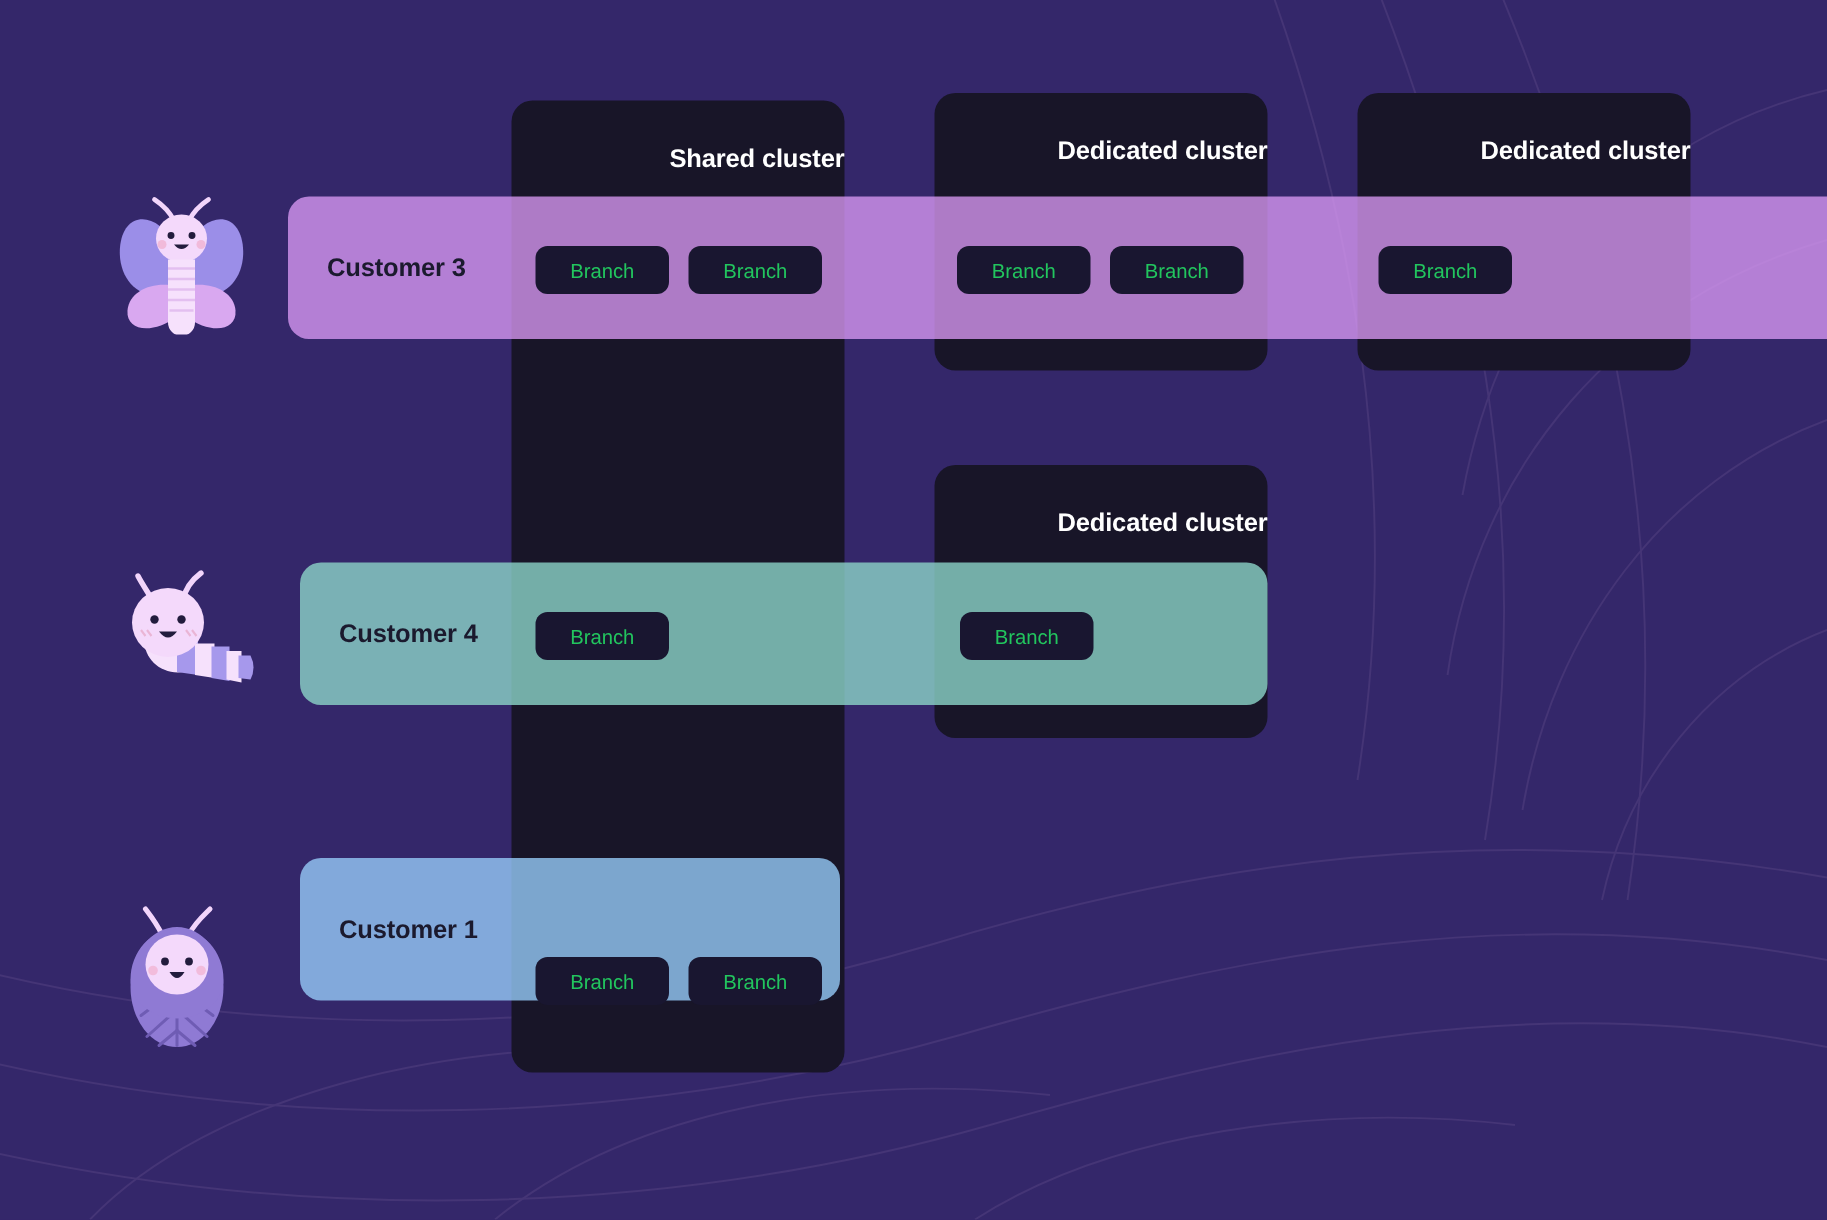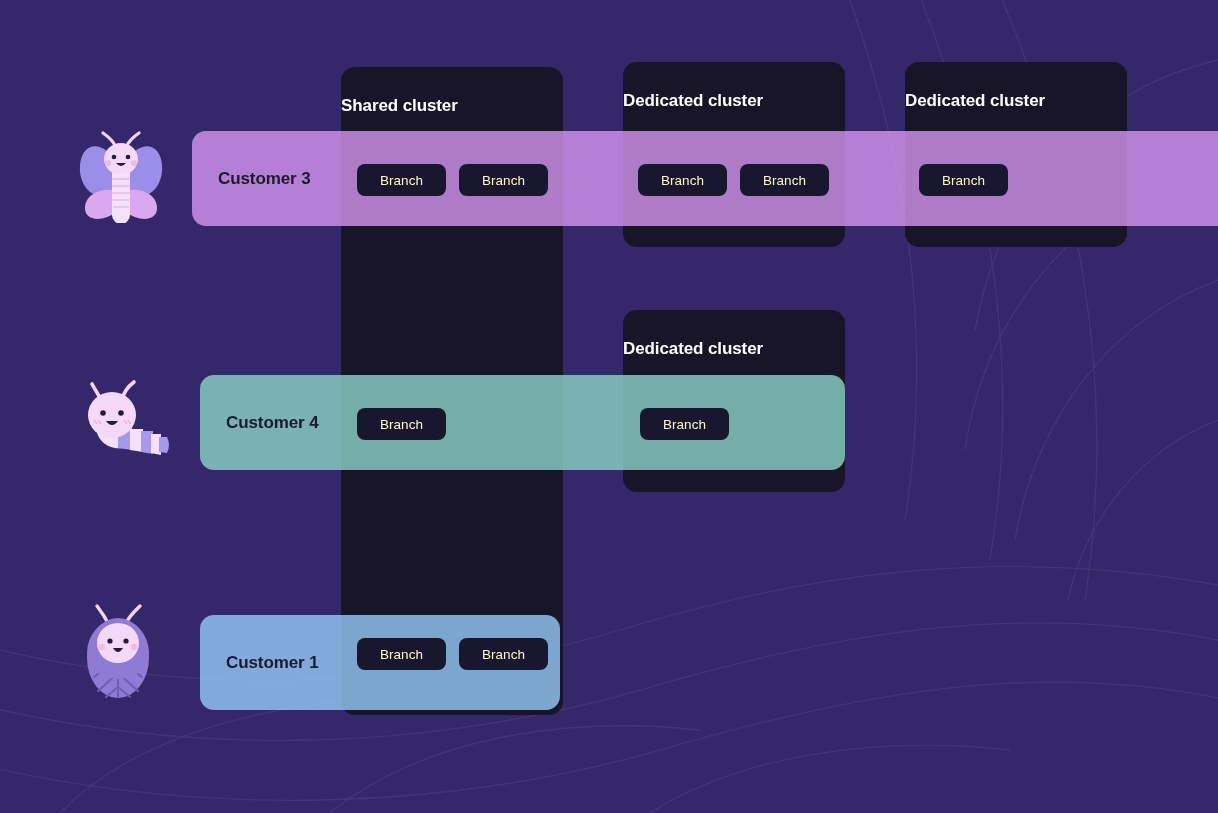--- a/index.html
+++ b/index.html
@@ -40,21 +40,21 @@
     border-radius: 14px;
     z-index: 1;
   }
   .cluster-title {
     position: absolute;
     top: 0;
     left: 0;
     right: 0;
     height: 78px;
     line-height: 78px;
-    text-align: left;
+    text-align: right;
     color: #ffffff;
     font-size: 17px;
     font-weight: bold;
     letter-spacing: -0.1px;
   }
 
   
   .band {
     position: absolute;
     border-radius: 14px;
@@ -71,21 +71,21 @@
     letter-spacing: -0.1px;
     white-space: nowrap;
   }
 
   
   .branch {
     position: absolute;
     height: 32px;
     background: #191630;
     border-radius: 8px;
-    color: #fef9c3;
+    color: #22c55e;
     font-size: 13.5px;
     font-weight: normal;
     display: flex;
     align-items: center;
     justify-content: center;
     z-index: 3;
     padding: 0 14px;
     white-space: nowrap;
   }
 
@@ -214,21 +214,21 @@
     </g>
   </svg>
 
   <div class="branch" style="left:357px; top:408px; width:89px;">
     <span>Branch</span>
   </div>
   <div class="branch" style="left:640px; top:408px; width:89px;">
     <span>Branch</span>
   </div>
 
-  <div class="band" style="left:200px; top:615px; width:360px; height:95px;
+  <div class="band" style="left:200px; top:572px; width:360px; height:95px;
               background:rgba(150,203,248,0.80);">
     <span class="band-label">Customer 1</span>
   </div>
 
   <svg class="mascot" style="left:76px; top:603px;" width="84" height="98" viewBox="0 0 84 98" xmlns="http://www.w3.org/2000/svg">
 
     <path d="M32 20 C 28 12, 24 7, 21 3" stroke="#f2d5fb" stroke-width="3.4" fill="none" stroke-linecap="round"></path>
     <path d="M50 20 C 54 12, 60 7, 64 3" stroke="#f2d5fb" stroke-width="3.4" fill="none" stroke-linecap="round"></path>
 
     <ellipse cx="42" cy="55" rx="31" ry="40" fill="#8f7ad4"></ellipse>

